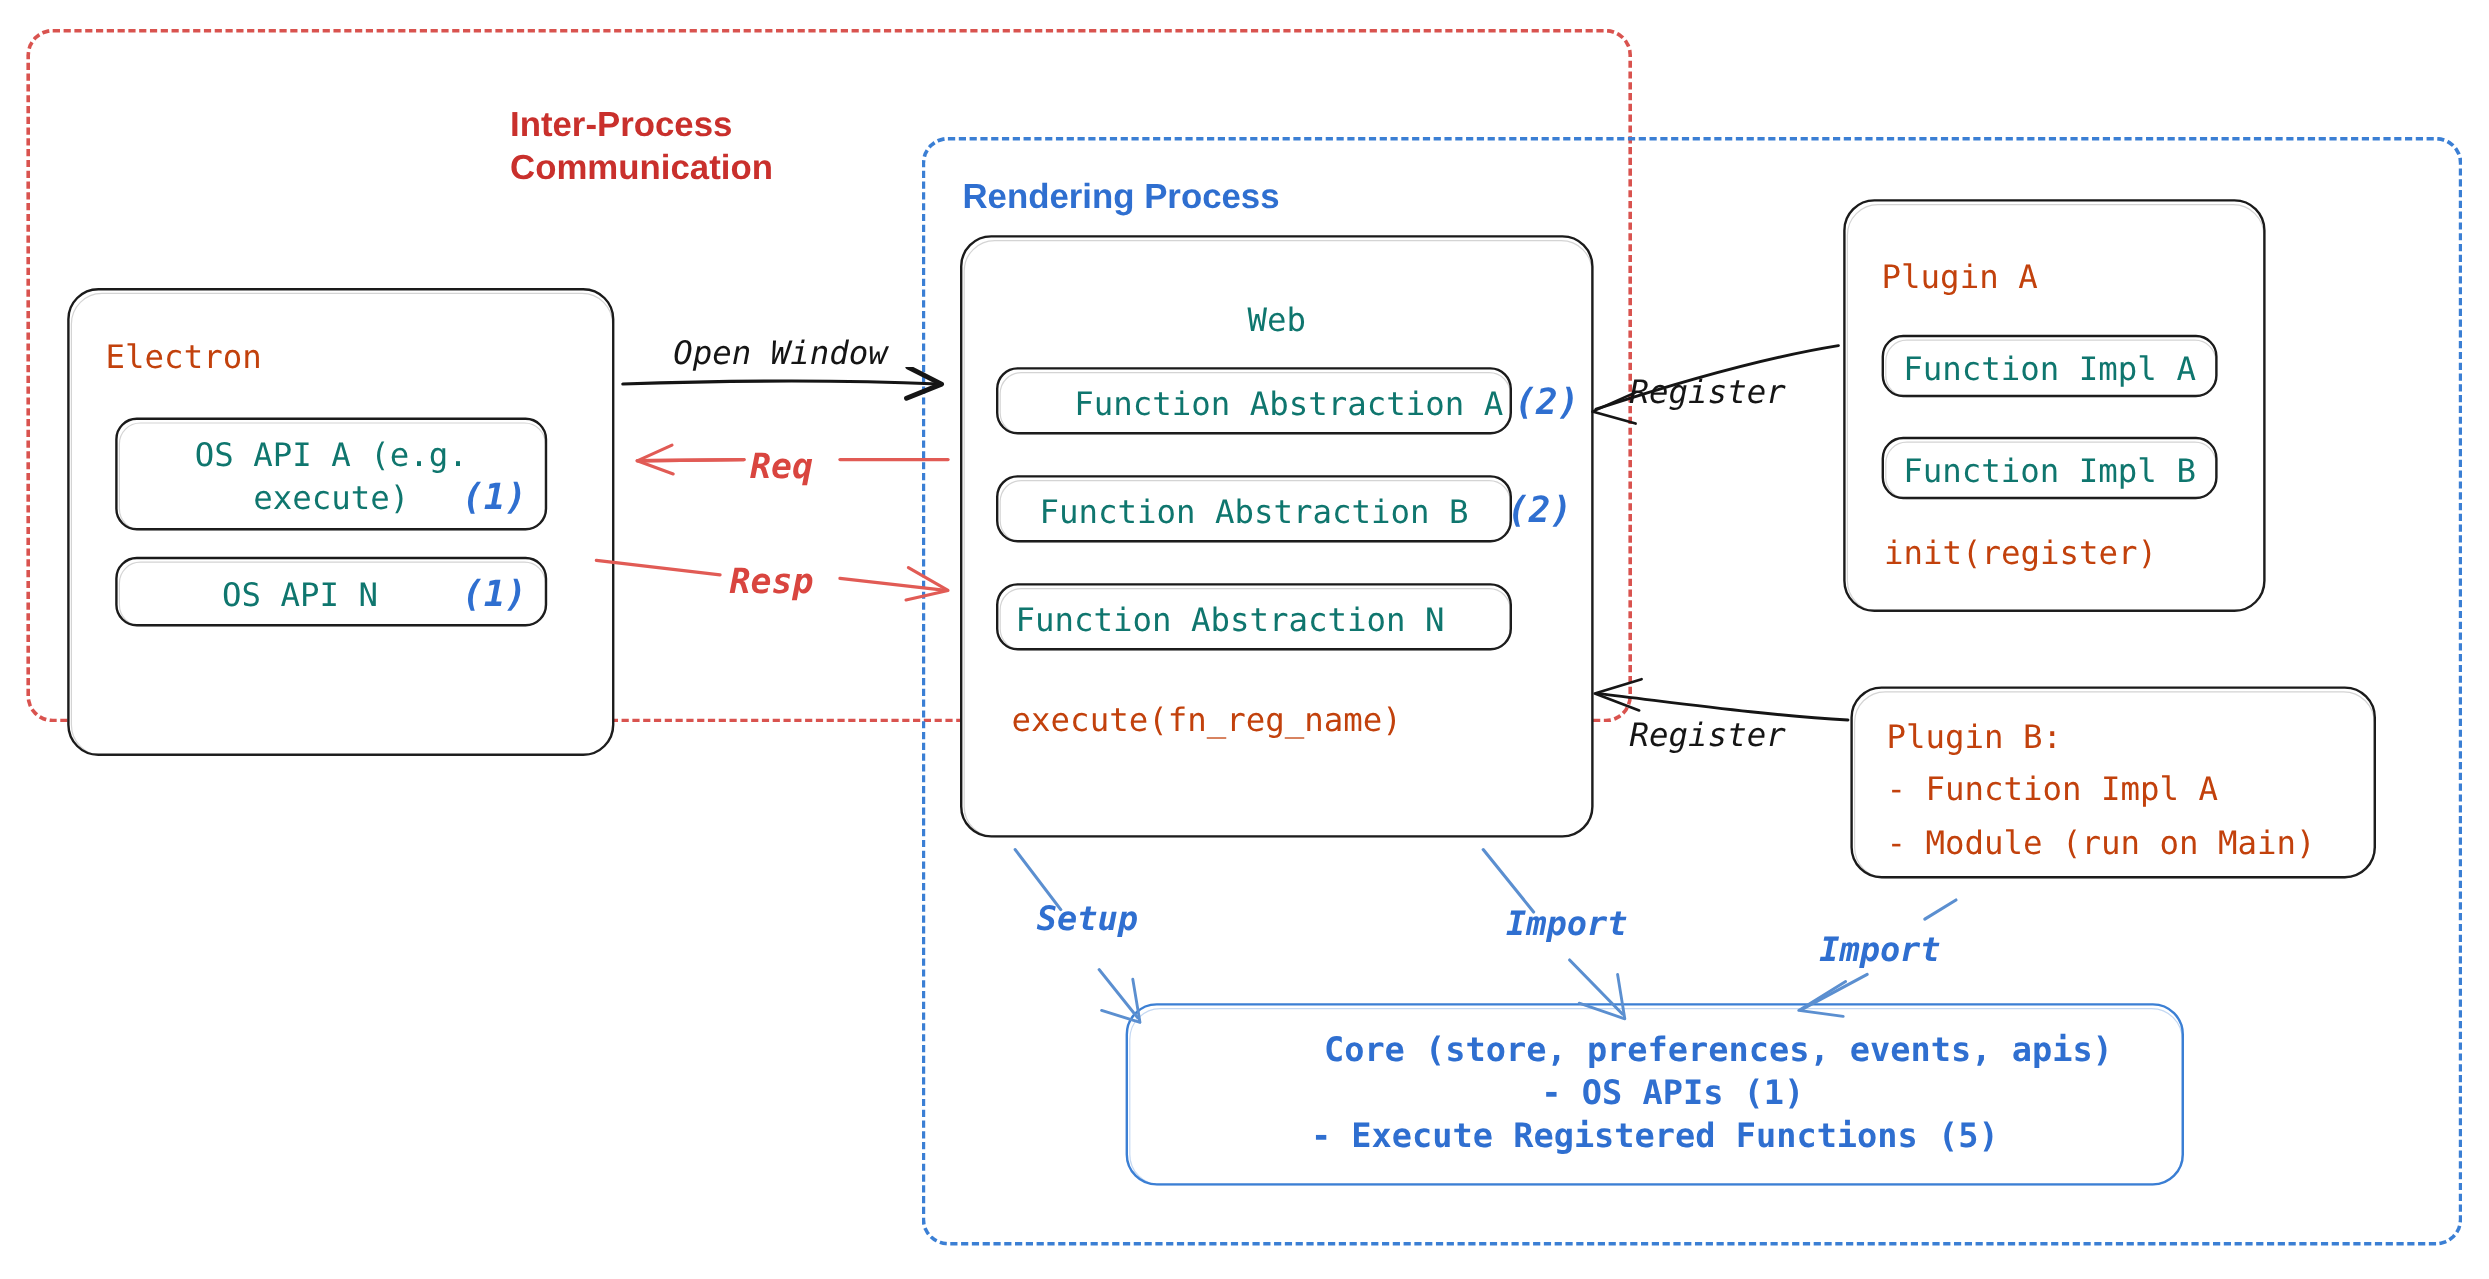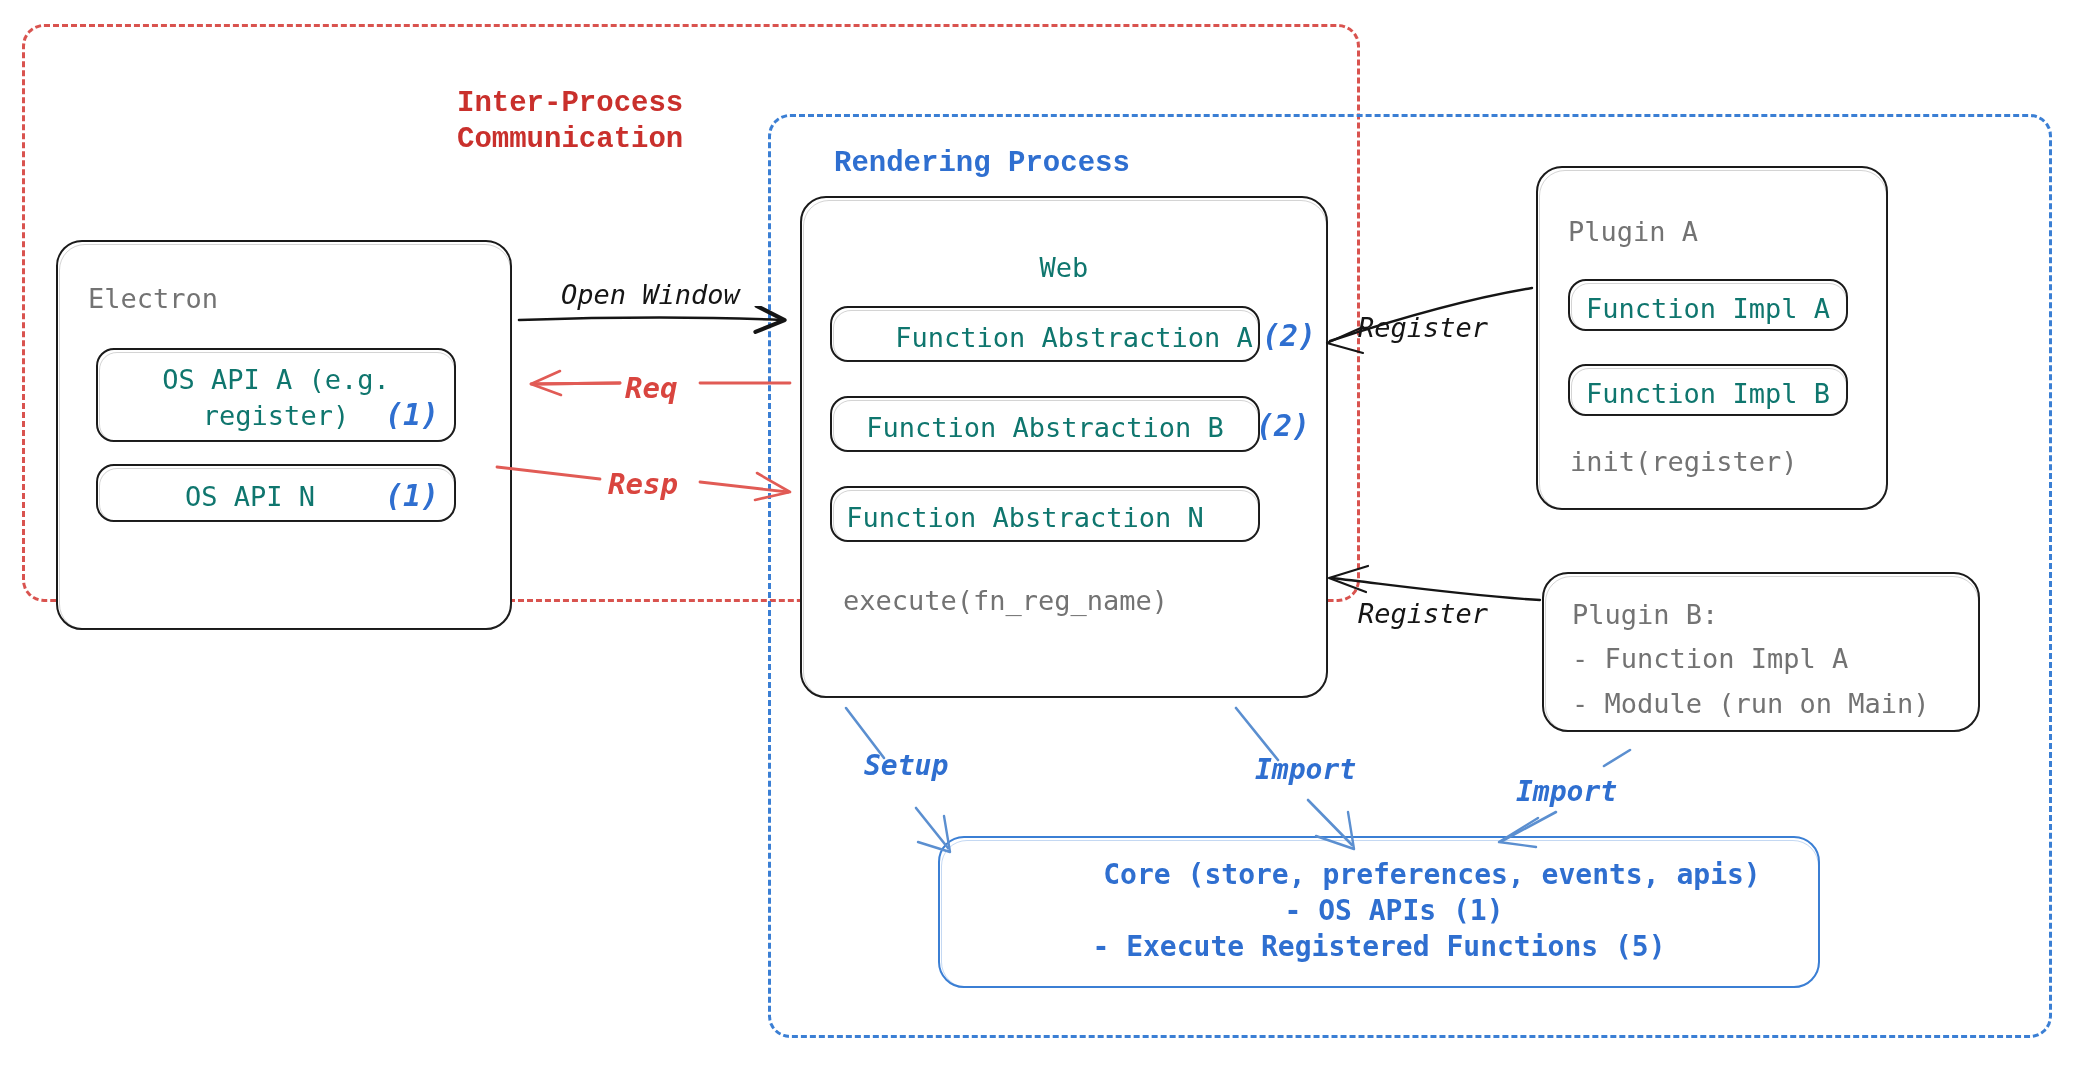--- a/index.html
+++ b/index.html
@@ -28,25 +28,24 @@
     border-width: 3px;
     border-radius: 22px;
     background: transparent;
     box-sizing: border-box;
   }
   .group-ipc { border-color: #d9534f; }
   .group-render { border-color: #3b7fd4; }
 
   .group-label {
     position: absolute;
-    font-family: Liberation Mono, monospace;
+    font-family: Liberation Sans, sans-serif;
     font-weight: 700;
     white-space: pre;
     line-height: 1.25;
-    margin-left: 32px;
   }
   .group-label.ipc { color: #c9302c; font-size: 29px; }
   .group-label.render { color: #2f6fd0; font-size: 29px; }
 
   
   .box {
     position: absolute;
     box-sizing: border-box;
     border: 2.5px solid #1a1a1a;
     border-radius: 26px;
@@ -70,21 +69,21 @@
     pointer-events: none;
   }
   .box.core-box::after {
     border-color: rgba(59,127,212,0.30);
   }
 
   .box-title {
     position: absolute;
     font-family: "DejaVu Sans Mono", monospace;
     font-size: 27px;
-    color: #737373;
+    color: #c2410c;
     white-space: pre;
     line-height: 1.3;
   }
   .box-text-center {
     position: absolute;
     left: 0; right: 0;
     text-align: center;
     font-family: "DejaVu Sans Mono", monospace;
     font-size: 27px;
     color: #0f766e;
@@ -134,21 +133,21 @@
 Communication</div>
 
   <div class="group-dashed group-render" style="left:768px; top:114px; width:1284px; height:924px;"></div>
   <div class="group-label render" style="left:802px; top:146px;">Rendering Process</div>
 
   <div class="box" style="left:56px; top:240px; width:456px; height:390px;"></div>
   <div class="box-title" style="left:88px; top:281px;">Electron</div>
 
   <div class="box inner" style="left:96px; top:348px; width:360px; height:94px;"></div>
   <div class="box-text-center" style="left:96px; top:362px; width:360px;">OS API A (e.g.
-register)</div>
+execute)</div>
   <div class="lbl lbl-blue-paren" style="left:385px; top:396px;">(1)</div>
 
   <div class="box inner" style="left:96px; top:464px; width:360px; height:58px;"></div>
   <div class="box-text-center" style="left:70px; top:479px; width:360px;">OS API N</div>
   <div class="lbl lbl-blue-paren" style="left:385px; top:477px;">(1)</div>
 
   <div class="box" style="left:800px; top:196px; width:528px; height:502px;"></div>
   <div class="box-text-center" style="left:800px; top:250px; width:528px;">Web</div>
 
   <div class="box inner" style="left:830px; top:306px; width:430px; height:56px;"></div>

